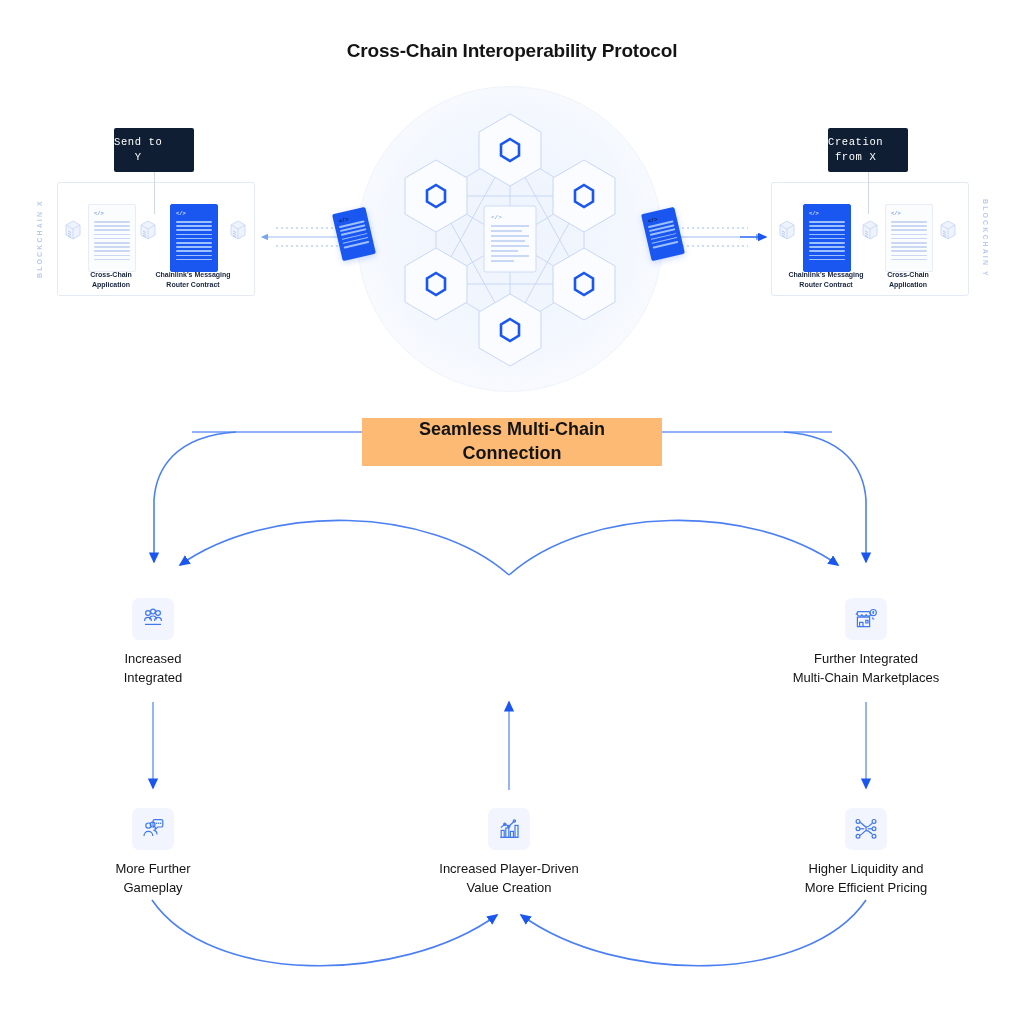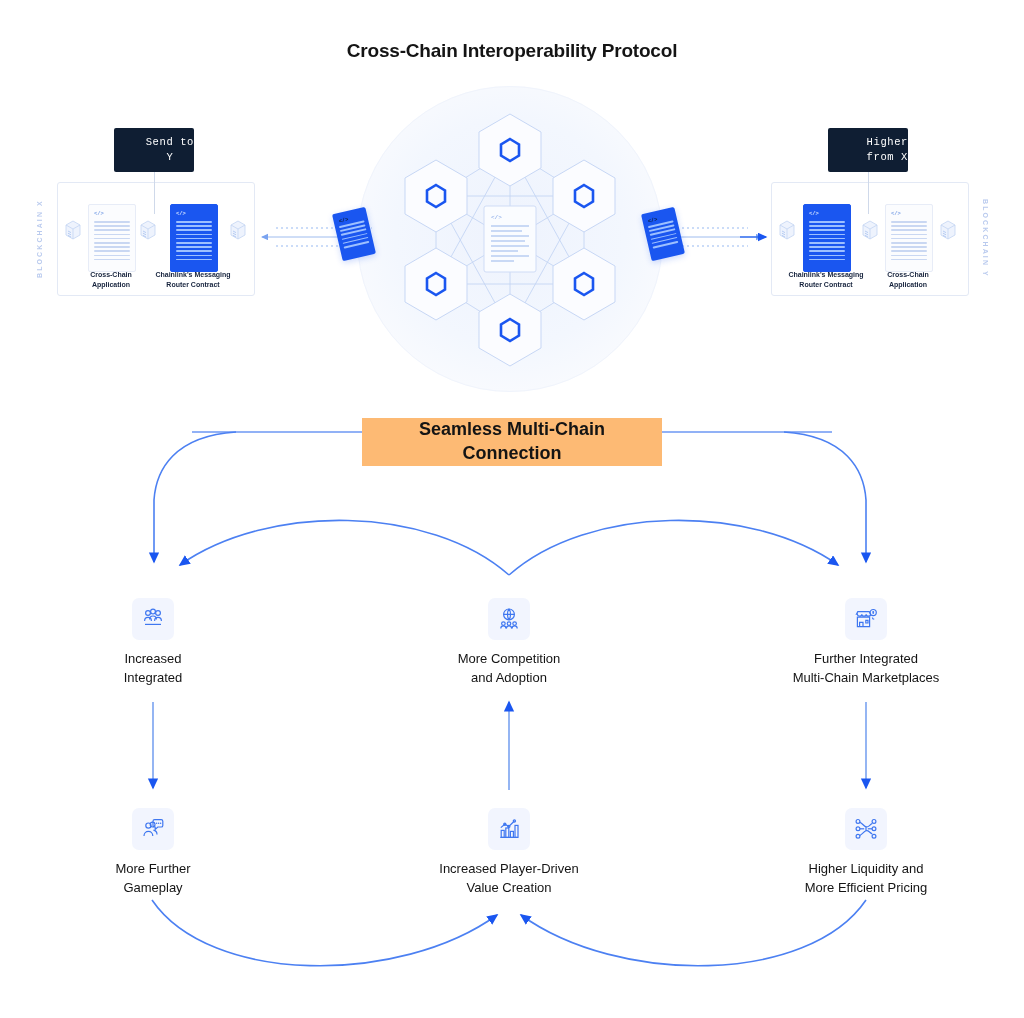--- a/index.html
+++ b/index.html
@@ -35,21 +35,21 @@
     color:#b9caee;display:flex;align-items:center;justify-content:center;
     white-space:nowrap;
   }
   .vlabel.left{left:32px;writing-mode:vertical-rl;transform:rotate(180deg);}
   .vlabel.right{left:978px;writing-mode:vertical-rl;}
 
   
   .badge{
     position:absolute;width:80px;height:44px;background:#0f1e33;border-radius:2px;
     color:#ffffff;font-family:"Liberation Mono", monospace;font-size:10.5px;
-    display:flex;align-items:center;justify-content:flex-end;text-align:center;
+    display:flex;align-items:center;justify-content:flex-start;text-align:center;
     line-height:1.45;letter-spacing:.6px;z-index:4;
   }
   .badge.left{left:114px;top:128px;}
   .badge.right{left:828px;top:128px;}
   .badge-stem{position:absolute;width:1px;background:#cfd9ea;z-index:1;}
   .badge-stem.left{left:154px;top:172px;height:42px;}
   .badge-stem.right{left:868px;top:172px;height:42px;}
 
   
   .doccard{position:absolute;width:46px;height:66px;border-radius:2px;}
@@ -184,21 +184,21 @@
         <i></i>
     </div>
   </div>
   <div class="card-label" style="left:141px;top:270px;">
     <span>Chainlink's Messaging</span><br>
     <span>Router Contract</span>
   </div>
 
   <div class="badge right">
     <span>
-      <span>Higher</span><br>
+      <span>Creation</span><br>
       <span>from X</span>
     </span>
   </div>
   <div class="badge-stem right"></div>
 
   <div class="vlabel right">BLOCKCHAIN Y</div>
   <div class="chain-panel right"></div>
 
   <div class="cube" style="left:777px;top:218px;">
     <svg viewBox="0 0 20 24" width="20" height="24">
@@ -398,38 +398,20 @@
         <path d="M14.6 15c0-2.2 1.6-3.6 3.4-3.6s3.4 1.4 3.4 3.6"></path>
         <path d="M5 18.4h16"></path>
       </svg>
     </div>
     <div class="node-label">
       <span>Increased</span><br>
       <span>Integrated</span>
     </div>
   </div>
 
-  <div class="node" style="left:404px;top:598px;">
-    <div class="icon-box">
-      <svg width="26" height="26" viewBox="0 0 26 26" fill="none" stroke="#3f77f0" stroke-width="1.2">
-        <circle cx="13" cy="8.4" r="5.4"></circle>
-        <path d="M7.6 8.4h10.8M13 3c2 2.4 2 8.4 0 10.8M13 3c-2 2.4-2 8.4 0 10.8"></path>
-        <circle cx="7.4" cy="17.6" r="1.8"></circle>
-          <circle cx="13" cy="17.6" r="1.8"></circle>
-          <circle cx="18.6" cy="17.6" r="1.8"></circle>
-        <path d="M4.8 22.4c0-1.6 1.2-2.6 2.6-2.6s2.6 1 2.6 2.6"></path>
-        <path d="M10.4 22.4c0-1.6 1.2-2.6 2.6-2.6s2.6 1 2.6 2.6"></path>
-        <path d="M16 22.4c0-1.6 1.2-2.6 2.6-2.6s2.6 1 2.6 2.6"></path>
-      </svg>
-    </div>
-    <div class="node-label">
-      <span>More Competition</span><br>
-      <span>and Adoption</span>
-    </div>
-  </div>
 
   <div class="node" style="left:761px;top:598px;">
     <div class="icon-box">
       <svg width="26" height="26" viewBox="0 0 26 26" fill="none" stroke="#3f77f0" stroke-width="1.2">
         <path d="M4.4 11.2h12.2v9.4H4.4z"></path>
         <path d="M3.4 8.2l1.4-2.6h11.4l1.4 2.6c0 1.2-1 2-2.2 2s-2.2-.8-2.2-2c0 1.2-1 2-2.2 2s-2.2-.8-2.2-2c0 1.2-1 2-2.2 2s-2.2-.8-2.2-2z"></path>
         <path d="M6.6 20.6v-4.2h3.4v4.2M12.8 14.4h2.2v2.6h-2.2z"></path>
         <circle cx="20.2" cy="6.6" r="3.1"></circle>
         <path d="M20.2 5.1v3M19.3 6.1h1.8"></path>
         <path d="M19.4 11.4c0 1 .8 1.8 1.8 1.8"></path>

